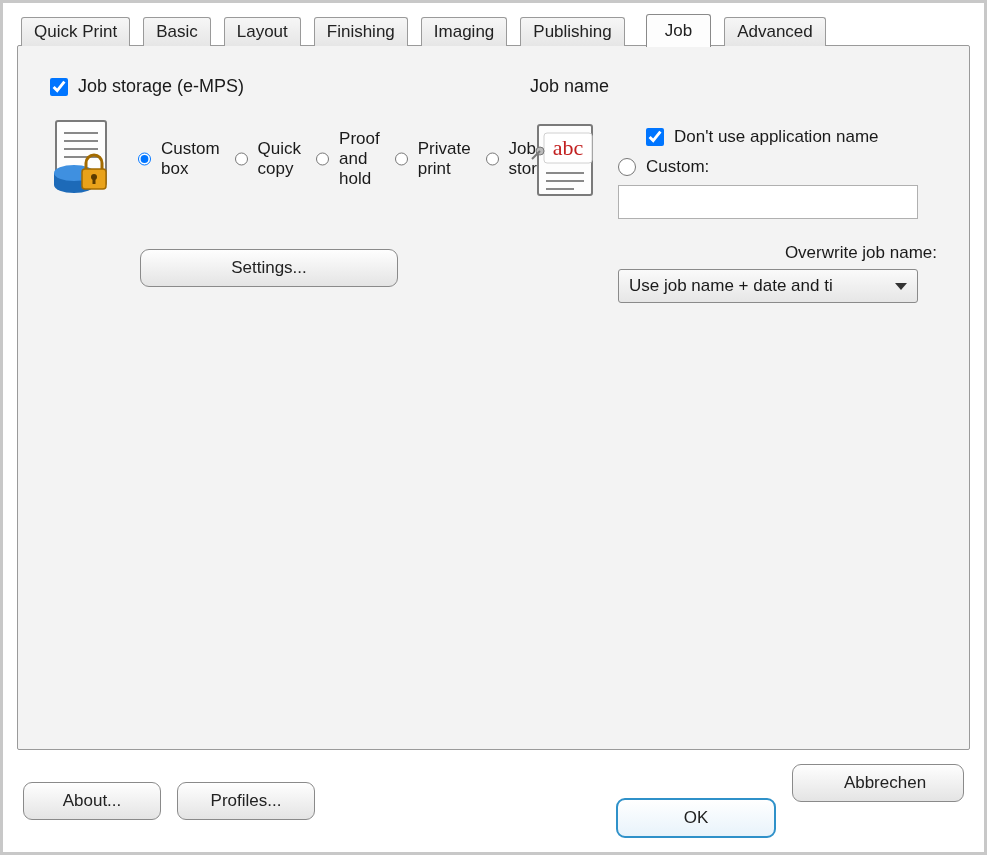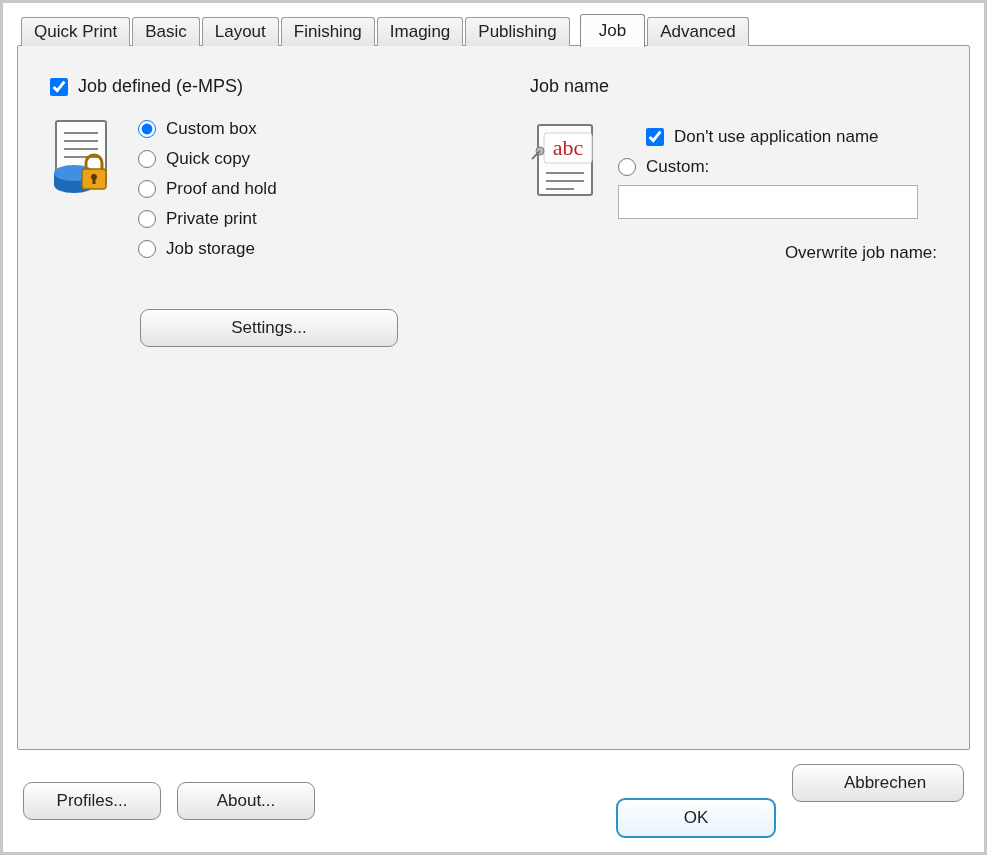--- a/index.html
+++ b/index.html
@@ -23,20 +23,21 @@
     display: flex;
     flex-direction: column;
   }
   
   .tabstrip {
     display: flex;
     align-items: flex-end;
     margin-left: 4px;
     position: relative;
     z-index: 2;
+    gap: 11px;
   }
   .tab {
     border: 1px solid #9a9a9a;
     border-bottom: none;
     background: linear-gradient(#f6f6f6, #e6e6e6);
     padding: 4px 12px;
     margin-right: 2px;
     border-top-left-radius: 3px;
     border-top-right-radius: 3px;
     color: #222;
@@ -90,21 +91,20 @@
     gap: 18px;
     margin-top: 12px;
   }
   .icon-large {
     width: 70px;
     height: 80px;
     flex-shrink: 0;
   }
   .radio-list {
     display: flex;
-    flex-direction: column;
     gap: 10px;
   }
   .radio-item {
     display: inline-flex;
     align-items: center;
     gap: 10px;
   }
   .radio-item input[type=radio] {
     width: 18px;
     height: 18px;
@@ -207,21 +207,21 @@
     <div class="tab">Publishing</div>
     <div class="tab active">Job</div>
     <div class="tab">Advanced</div>
   </div>
 
   <div class="tab-panel">
 
     <div class="col-left">
       <label class="chk section-title">
         <input type="checkbox" checked="" style="">
-        <span>Job defined (e-MPS)</span>
+        <span>Job storage (e-MPS)</span>
       </label>
 
       <div class="section-body">
 
         <div class="icon-large">
           <svg viewBox="0 0 70 80" width="70" height="80">
 
             <rect x="6" y="2" width="50" height="64" rx="2" fill="#fdfdfd" stroke="#7a7a7a" stroke-width="2"></rect>
             <line x1="14" y1="14" x2="48" y2="14" stroke="#888" stroke-width="2"></line>
             <line x1="14" y1="22" x2="48" y2="22" stroke="#888" stroke-width="2"></line>
@@ -294,30 +294,34 @@
             </label>
           </div>
 
           <label class="radio-item" style="margin-top:6px;">
             <input type="radio" name="jobname" style="">
             <span>Custom:</span>
           </label>
           <input class="text-input" type="text" value="" style="">
 
           <div class="label-block">Overwrite job name:</div>
+          <div class="combo">
+            <span>Use job name + date and ti</span>
+            <span class="arrow"></span>
+          </div>
         </div>
       </div>
     </div>
 
   </div>
 
   <div class="bottom-bar">
     <div class="bottom-left">
+      <div class="win-btn">About...</div>
       <div class="win-btn">Profiles...</div>
-      <div class="win-btn">About...</div>
     </div>
     <div class="bottom-right">
       <div class="win-btn primary" style="min-width:120px;">OK</div>
       <div class="win-btn" style="min-width:120px;padding-left:32px;">Abbrechen</div>
     </div>
   </div>
 
 </div>
 
 </body></html>

